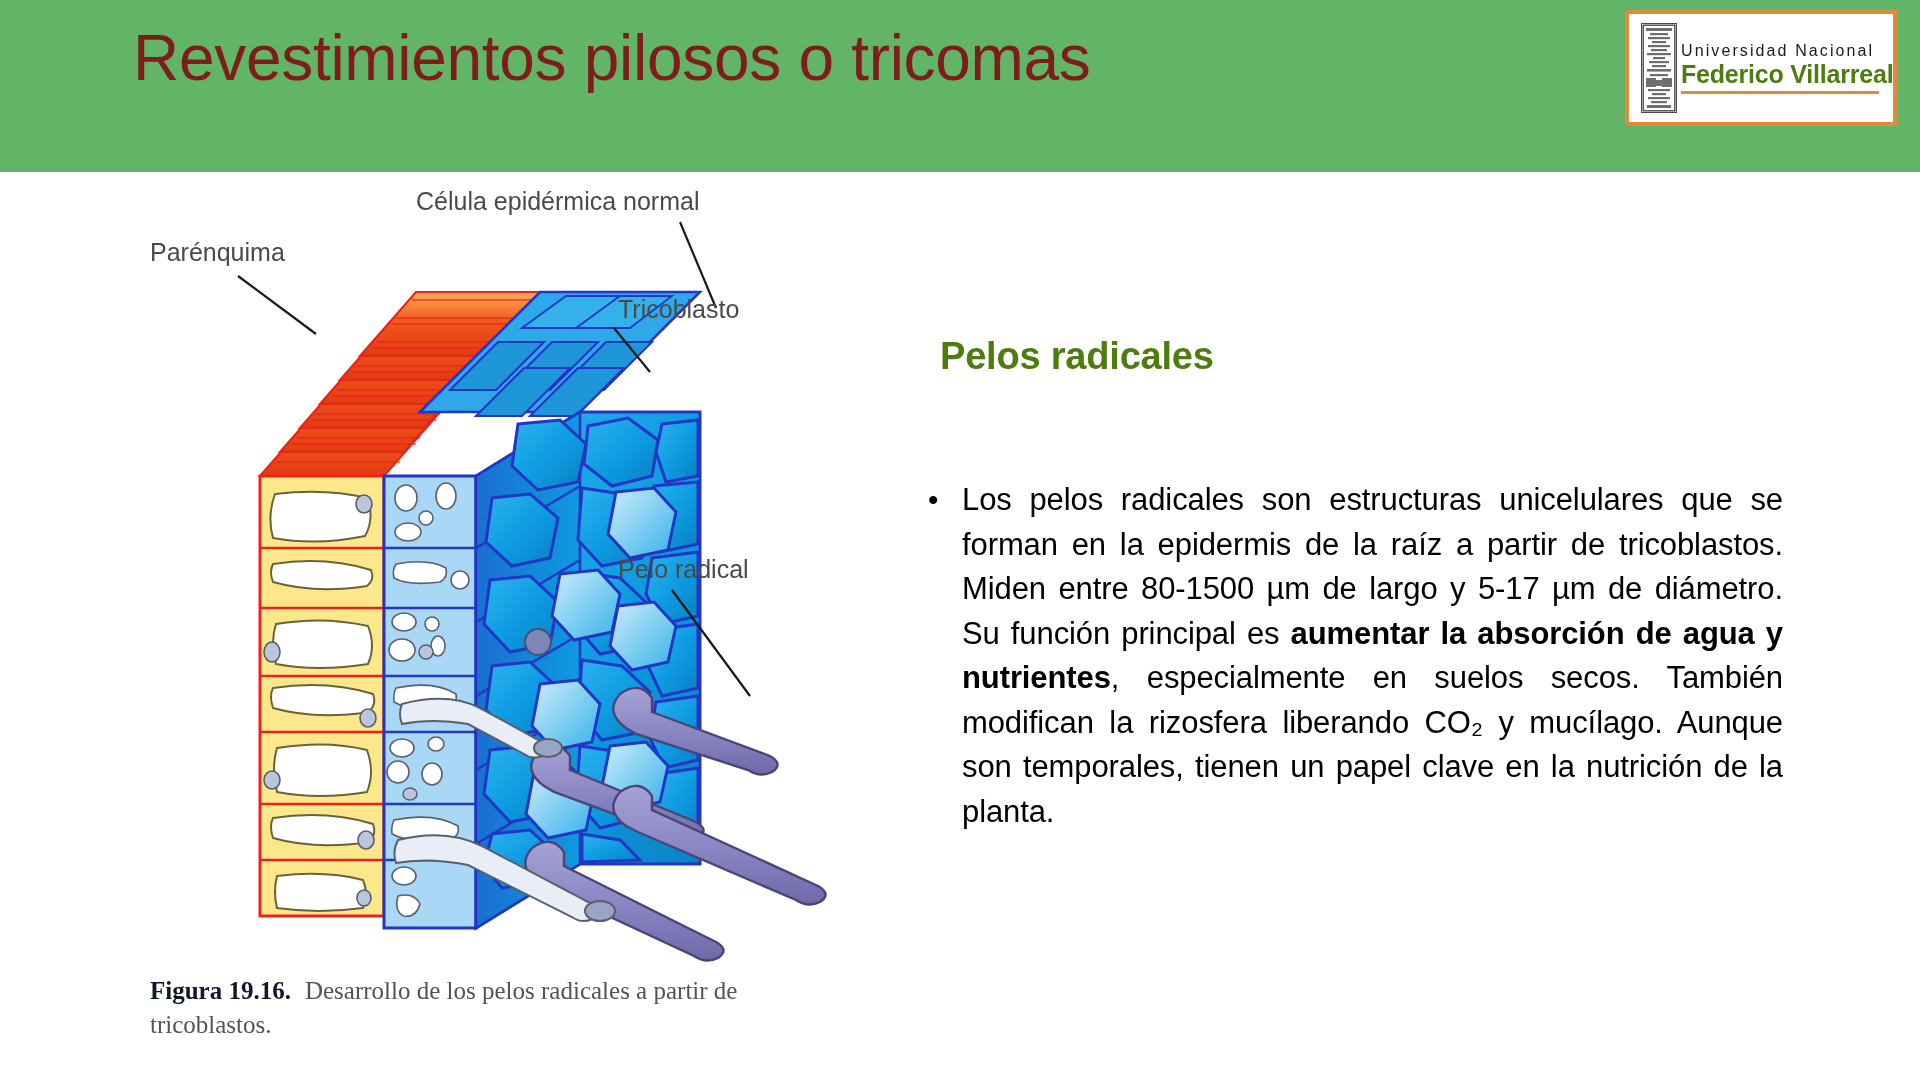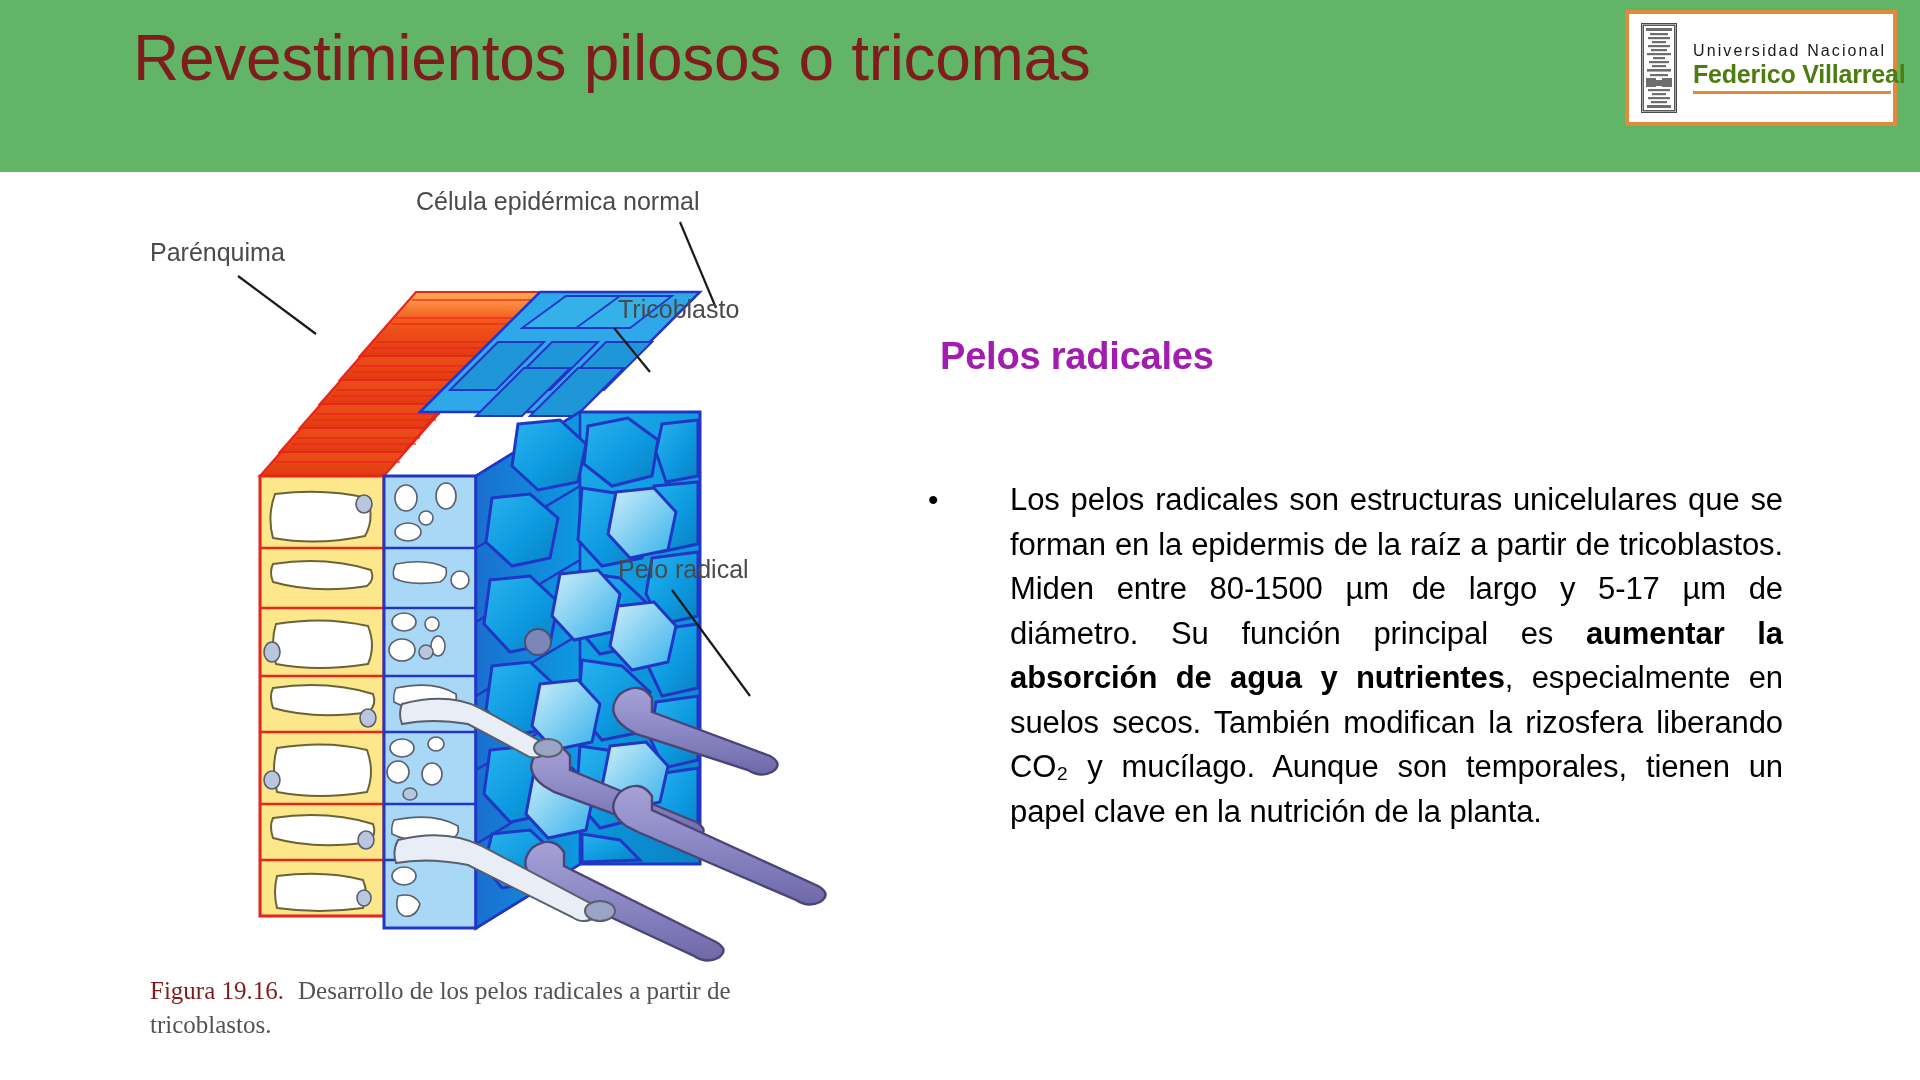--- a/index.html
+++ b/index.html
@@ -40,21 +40,21 @@
     width:34px;height:88px;
     margin-left:12px;
     border:1.5px solid #4a4a4a;
     background:#fdfdfd;
     position:relative;
     flex:0 0 auto;
     overflow:hidden;
   }
   .logo-emblem svg{display:block;width:100%;height:100%;}
   .logo-text{
-    margin-left:16px;
+    margin-left:4px;
     flex:1 1 auto;
     padding-right:10px;
   }
   .logo-line1{
     font-size:16px;
     color:#1a1a1a;
     letter-spacing:2.1px;
     font-weight:400;
     line-height:1.15;
     white-space:nowrap;
@@ -69,21 +69,21 @@
   }
   .logo-rule{
     margin-top:3px;
     height:2.5px;width:198px;
     background:#e08a3c;
   }
 
   
   .content-heading{
     position:absolute;left:940px;top:335px;
-    font-size:38px;font-weight:700;color:#a21caf;
+    font-size:38px;font-weight:700;color:#4d7c0f;
     letter-spacing:-0.2px;
   }
   .bullet-block{
     position:absolute;left:928px;top:478px;
     width:855px;
     display:flex;
     align-items:flex-start;
   }
   .bullet-dot{
     flex:0 0 auto;
@@ -94,39 +94,38 @@
     text-align:left;
   }
   .bullet-text{
     flex:1 1 auto;
     font-size:31px;
     line-height:44.5px;
     color:#000000;
     text-align:justify;
     text-justify:inter-word;
     letter-spacing:-0.1px;
-    margin-left:48px;
   }
   .bullet-text b{font-weight:700;}
 
   
   .figure-wrap{
     position:absolute;left:120px;top:176px;
     width:720px;height:880px;
   }
   .figure-svg{position:absolute;left:0;top:0;width:720px;height:790px;}
   .figure-caption{
     position:absolute;left:30px;top:798px;
     width:640px;
     font-family:"Liberation Serif", serif;
     font-size:25px;
     line-height:34px;
     color:#555352;
   }
-  .figure-caption .fig-num{font-weight:400;color:#7f1d1d;}
+  .figure-caption .fig-num{font-weight:700;color:#0f172a;}
   .figure-caption .fig-gap{display:inline-block;width:14px;}
 </style>
 </head>
 <body>
 
 <div class="header-band">
   <div class="slide-title">Revestimientos pilosos o tricomas</div>
 
   <div class="logo-box">
     <div class="logo-emblem">

